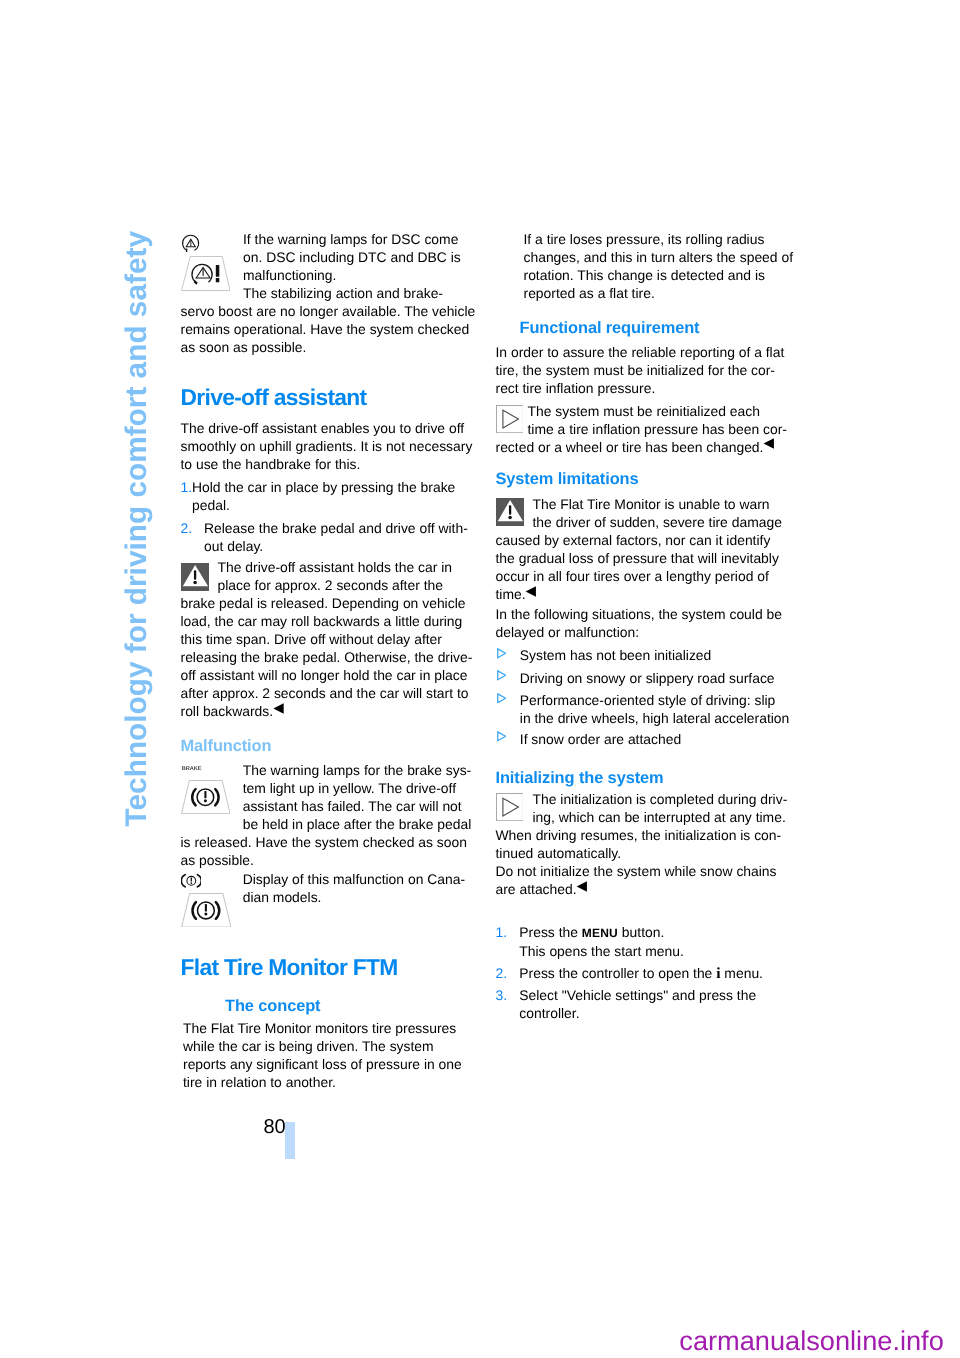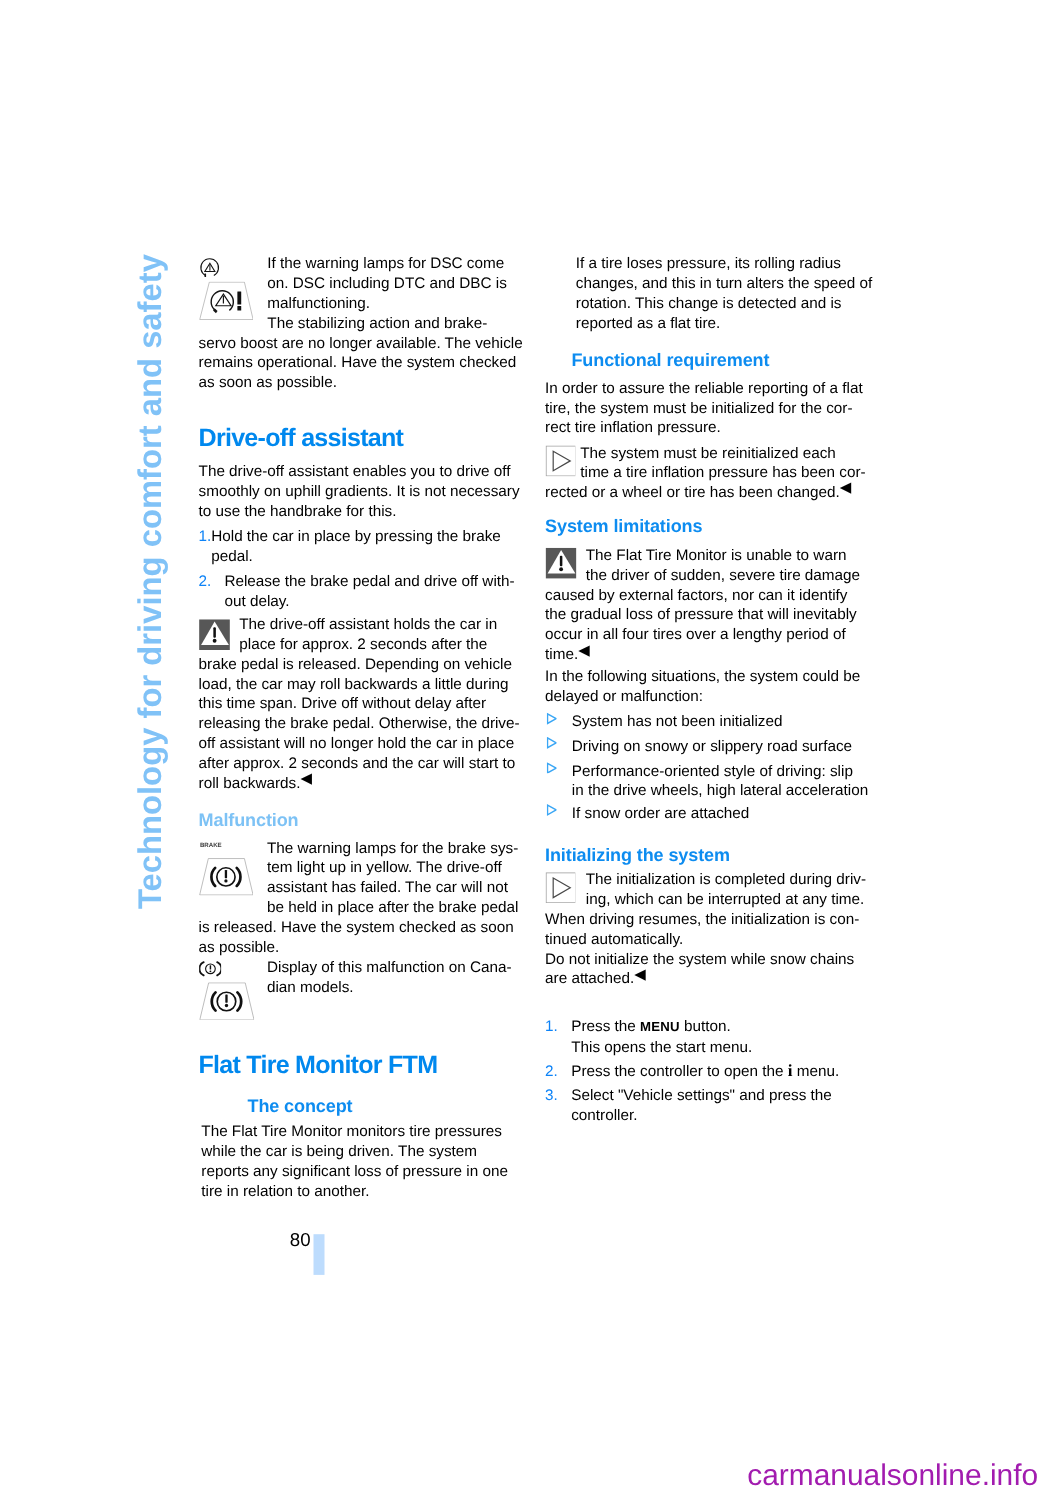--- a/index.html
+++ b/index.html
@@ -9,21 +9,21 @@
   .sidetitle{position:absolute;color:#80c2f7;font-weight:bold;font-size:29.8px;line-height:1;
              writing-mode:vertical-rl;transform:rotate(180deg);white-space:nowrap;}
 
   .abs{position:absolute;margin:0;}
   .h1{color:#0088ee;font-weight:bold;font-size:22.8px;line-height:22.8px;letter-spacing:-0.68px;}
   .h2{color:#0d8cf0;font-weight:bold;font-size:16.4px;line-height:16.4px;letter-spacing:-0.1px;}
   .h2b{color:#7dc2f5;font-weight:bold;font-size:16.4px;line-height:16.4px;letter-spacing:-0.1px;}
   .p{position:absolute;font-size:13.9px;line-height:18px;color:#000;}
   .num{position:absolute;color:#0d83f7;font-size:13.9px;line-height:18px;}
   .bul{position:absolute;line-height:0;}
-  .pageno{position:absolute;font-size:17px;line-height:17px;color:#000;}
+  .pageno{position:absolute;font-size:20px;line-height:17px;color:#000;}
   .pagebar{position:absolute;background:#bddcfd;}
   .wm{position:absolute;color:#a21caf;font-size:27.2px;line-height:27.2px;}
   .ficon{float:left;}
   .ficon svg{display:block;}
   .brakelbl{display:block;font-size:5.6px;line-height:6px;letter-spacing:-0.05px;color:#444;font-weight:bold;margin-left:1.3px;margin-top:1.8px;}
   .endmark{font-size:13.6px;position:relative;top:-4.3px;letter-spacing:0;}
   .pgref{color:#0d83f7;}
   .kbd{font-weight:bold;font-size:12px;letter-spacing:0.2px;}
   .kbdi{font-family:"Liberation Serif",serif;font-weight:bold;font-size:15.5px;}
 </style>

